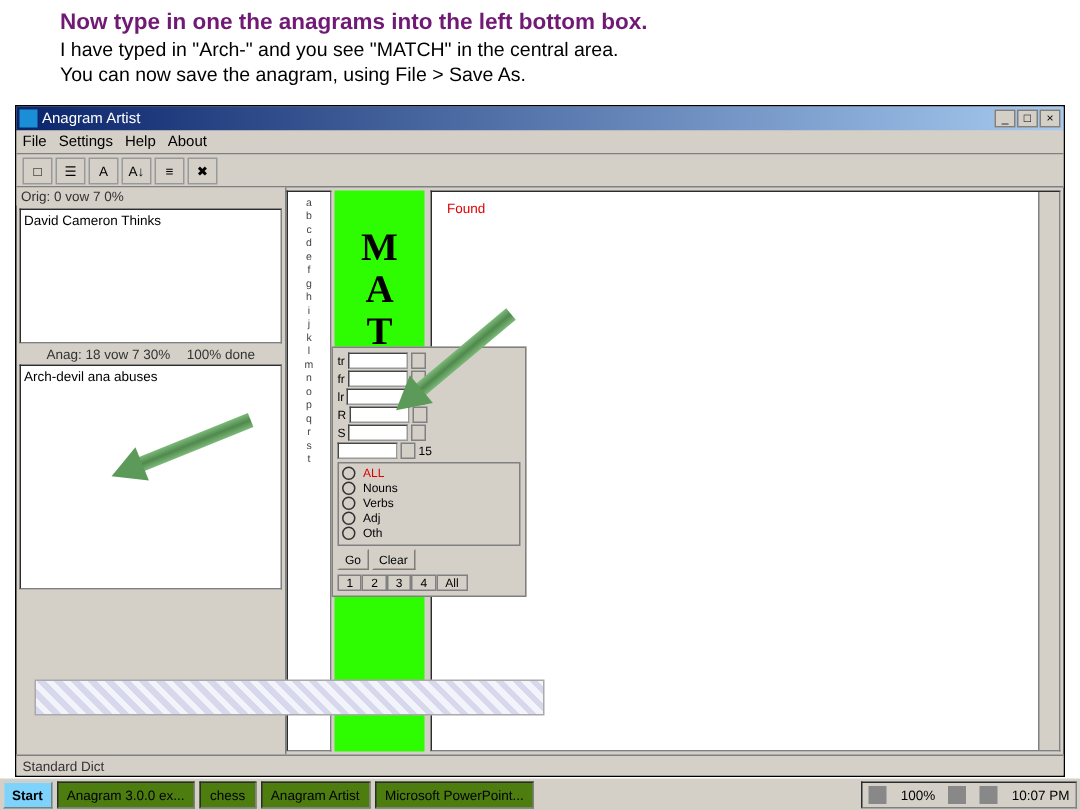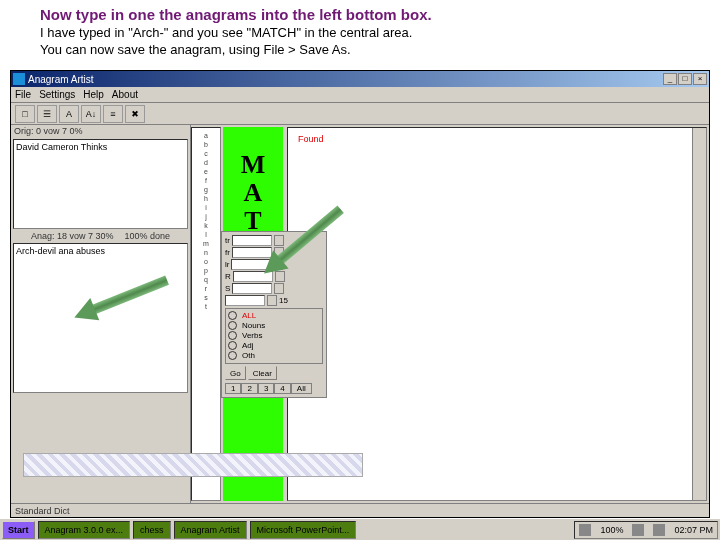--- a/index.html
+++ b/index.html
@@ -21,21 +21,21 @@
   .pane-label { font-size: 9px; color: #333; padding: 1px 3px; background: #d4d0c8; }
   .pane-top { height: 90px; }
   .pane-top .itext { font-size: 9px; padding: 2px; color: #000; }
   .pane-mid-label { display: flex; justify-content: space-between; font-size: 9px; padding: 0 20px; color: #333; }
   .pane-bot { height: 150px; }
   .pane-bot .itext { font-size: 9px; padding: 2px; color: #000; }
   .midcol { width: 30px; background: #fff; border: 1px inset #808080; margin: 2px 0; display: flex; flex-direction: column; align-items: center; overflow: hidden; font-size: 7px; color: #444; padding-top: 4px; }
   .midcol div { margin-bottom: 2px; }
   .centercol { width: 60px; background: #2efc00; margin: 2px; display: flex; flex-direction: column; align-items: center; justify-content: flex-start; padding-top: 24px; }
   .centercol .ch { font-family: "Times New Roman", serif; font-size: 26px; font-weight: bold; color: #000; line-height: 28px; }
-  .lowerspec { position: absolute; left: 210px; top: 160px; width: 106px; background: #d4d0c8; border: 1px solid #808080; padding: 3px; font-size: 8px; }
+  .lowerspec { position: absolute; left: 210px; top: 160px; width: 130px; background: #d4d0c8; border: 1px solid #808080; padding: 3px; font-size: 8px; }
   .lowerspec .row { display: flex; align-items: center; gap: 2px; margin-bottom: 1px; }
   .lowerspec input[type="text"] { width: 40px; height: 11px; font-size: 8px; border: 1px inset #999; }
   .lowerspec .stepper { width: 10px; height: 11px; background: #d4d0c8; border: 1px solid #808080; }
   .lowerspec label { font-size: 8px; }
   .wordtype { border: 1px solid #808080; padding: 2px; margin-top: 2px; }
   .wordtype .row { display: flex; align-items: center; }
   .wr { width: 9px; height: 9px; border: 1px solid #333; border-radius: 50%; margin-right: 3px; }
   .lowerspec .btns { display: flex; gap: 2px; margin-top: 2px; }
   .lowerspec button { font-size: 8px; padding: 0 4px; height: 14px; border: 1px outset #d4d0c8; background: #d4d0c8; }
   .tabsrow { display: flex; gap: 0; margin-top: 3px; }
@@ -43,21 +43,21 @@
   .rightcol { flex: 1; margin: 2px; border: 1px inset #808080; background: #fff; display: flex; }
   .rightcol .rcontent { flex: 1; padding: 6px 10px; font-size: 9px; color: #d00; line-height: 11px; }
   .rightcol .scroll { width: 14px; background: #d4d0c8; border-left: 1px solid #808080; }
   .statusbar { position: absolute; bottom: 0; left: 0; right: 0; height: 14px; background: #d4d0c8; border-top: 1px solid #808080; font-size: 9px; padding: 0 4px; display: flex; align-items: center; color: #333; }
   .arrow { position: absolute; pointer-events: none; }
   .arrow1 { left: 270px; top: 230px; transform: rotate(-40deg); }
   .arrow2 { left: 90px; top: 290px; transform: rotate(-22deg); }
   .ashaft { width: 80px; height: 10px; background: linear-gradient(to bottom, #7db97a 0%, #4f8a4c 50%, #7db97a 100%); }
   .ahead { width: 0; height: 0; border-top: 12px solid transparent; border-bottom: 12px solid transparent; border-right: 22px solid #5b9a58; position: absolute; left: -20px; top: -7px; }
   .taskbar { position: absolute; bottom: 0; left: 0; right: 0; height: 22px; background: #d4d0c8; border-top: 1px solid #fff; display: flex; align-items: center; font-size: 9px; padding: 0 2px; gap: 3px; }
-  .startbtn { height: 18px; padding: 0 5px; border: 1px outset #d4d0c8; background: #8b5cf6; display: flex; align-items: center; font-weight: bold; }
+  .startbtn { height: 18px; padding: 0 5px; border: 1px outset #d4d0c8; background: #7dd3fc; display: flex; align-items: center; font-weight: bold; }
   .taskitem { height: 18px; padding: 0 6px; border: 1px inset #808080; background: #4d7c0f; display: flex; align-items: center; }
   .tray { margin-left: auto; height: 18px; border: 1px inset #808080; padding: 0 4px; display: flex; align-items: center; gap: 9px; }
   .tray .ico { width: 12px; height: 12px; background: #888; }
   .checker { position: absolute; left: 12px; bottom: 40px; width: 340px; height: 24px;
     background-image: repeating-linear-gradient(45deg, #d8d8ec 0 4px, #f3f3fb 4px 8px); border: 1px solid #aaa; }
 </style>
 </head>
 <body>
 
 <div class="instr">
@@ -234,15 +234,15 @@
   </div>
   <div class="taskitem">Anagram 3.0.0 ex...</div>
   <div class="taskitem">chess</div>
   <div class="taskitem">Anagram Artist</div>
   <div class="taskitem">Microsoft PowerPoint...</div>
   <div class="tray">
     <span class="ico"></span>
     <span>100%</span>
     <span class="ico"></span>
     <span class="ico"></span>
-    <span>02:07 PM</span>
+    <span>10:07 PM</span>
   </div>
 </div>
 
 </body></html>

